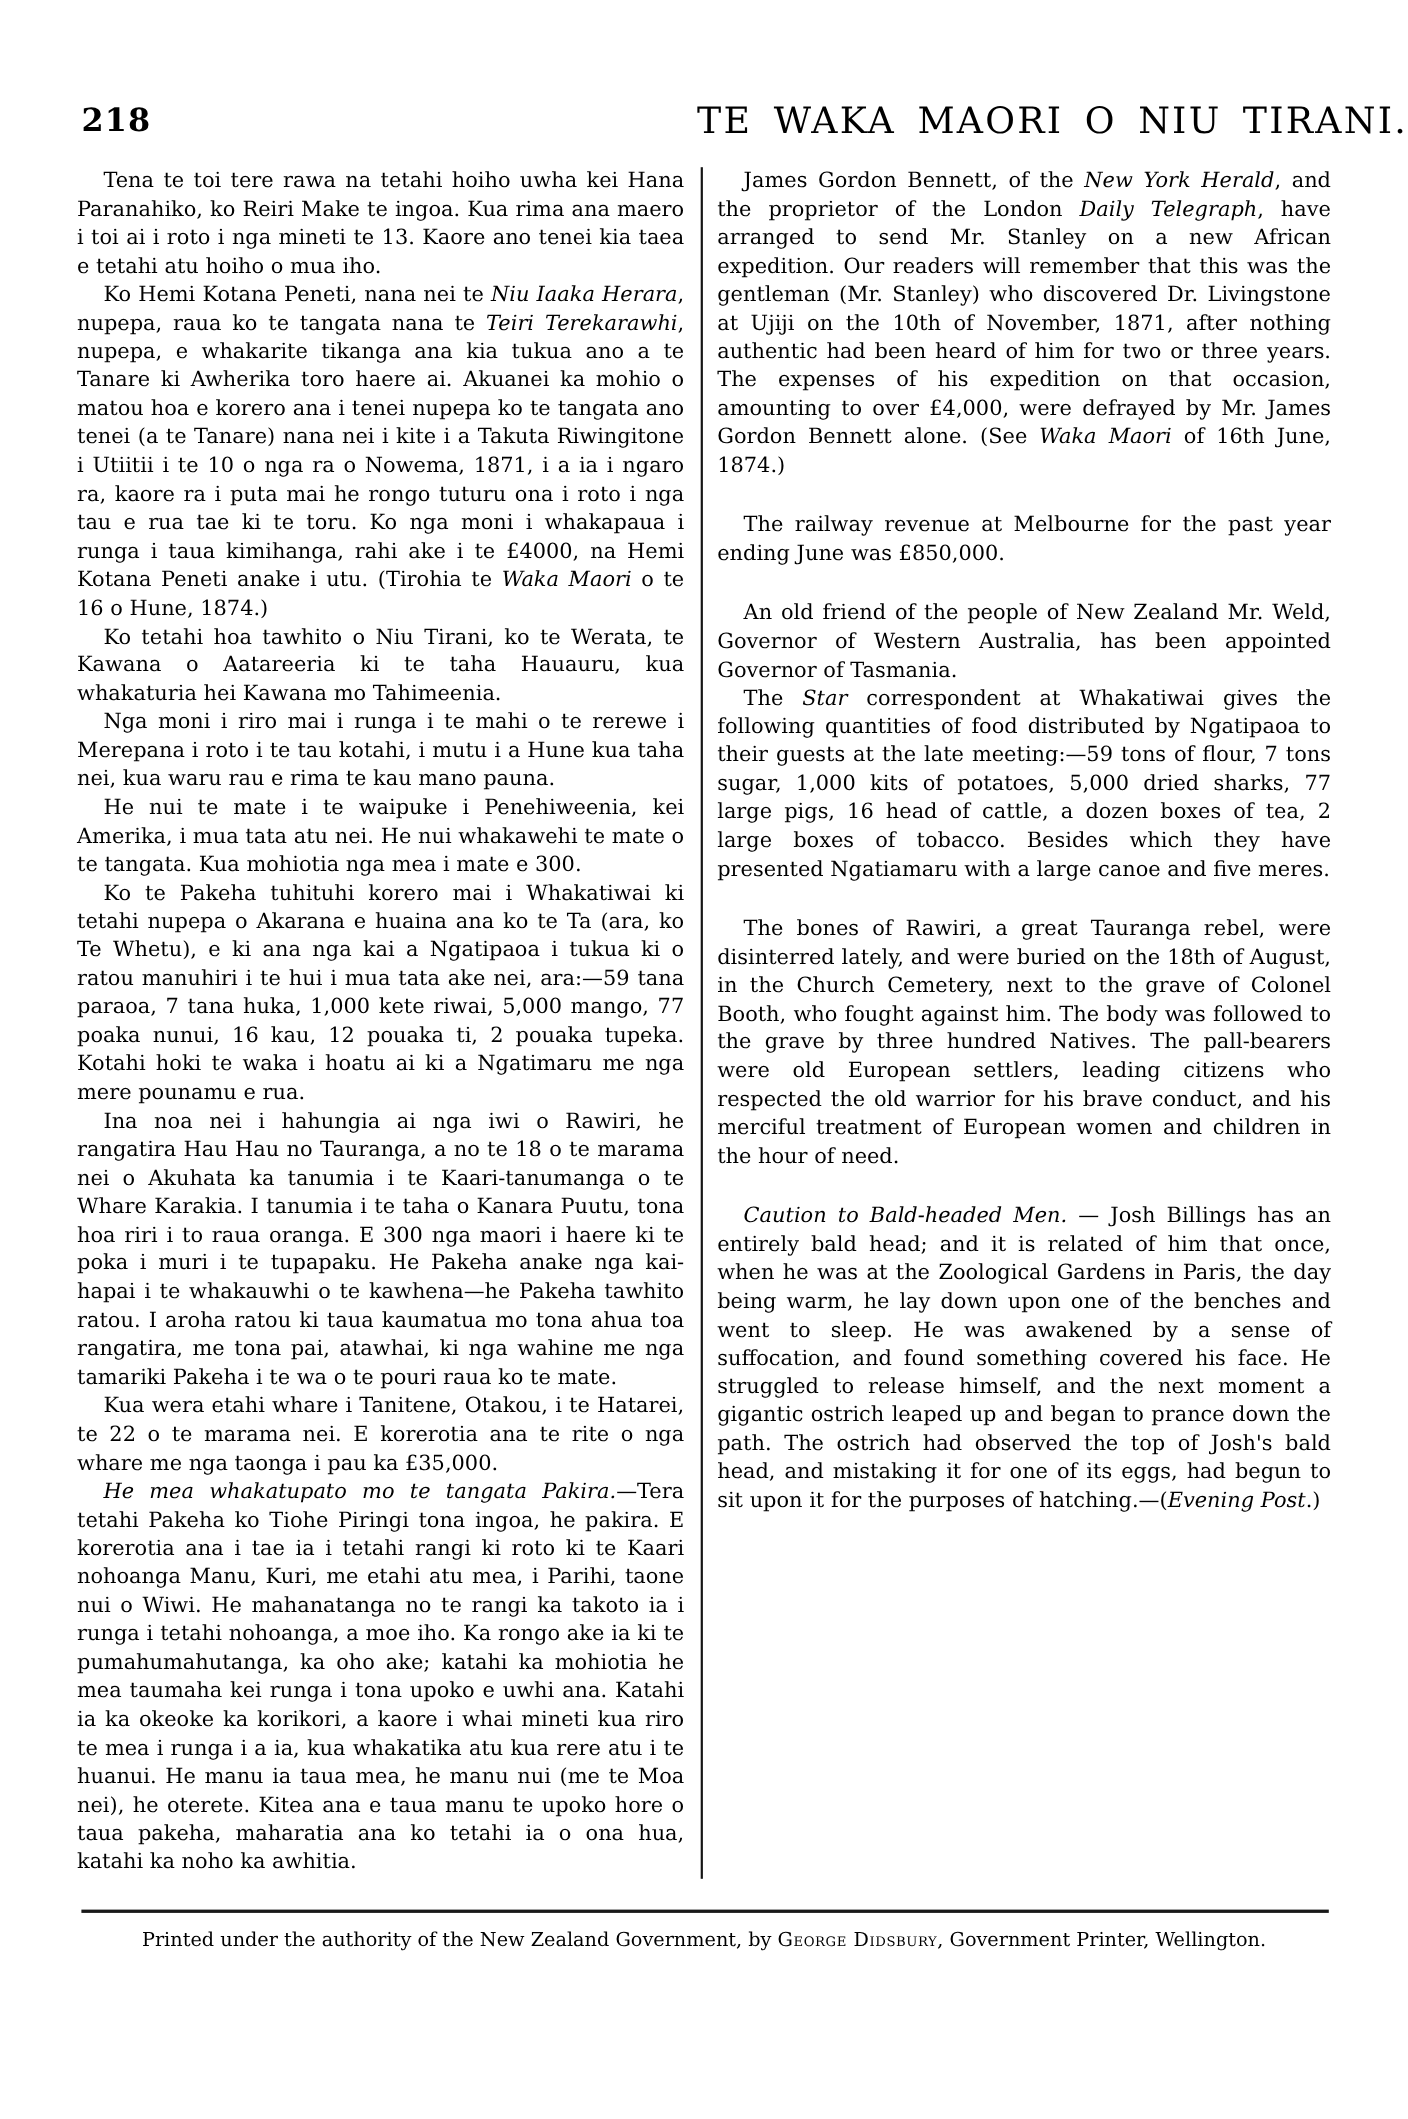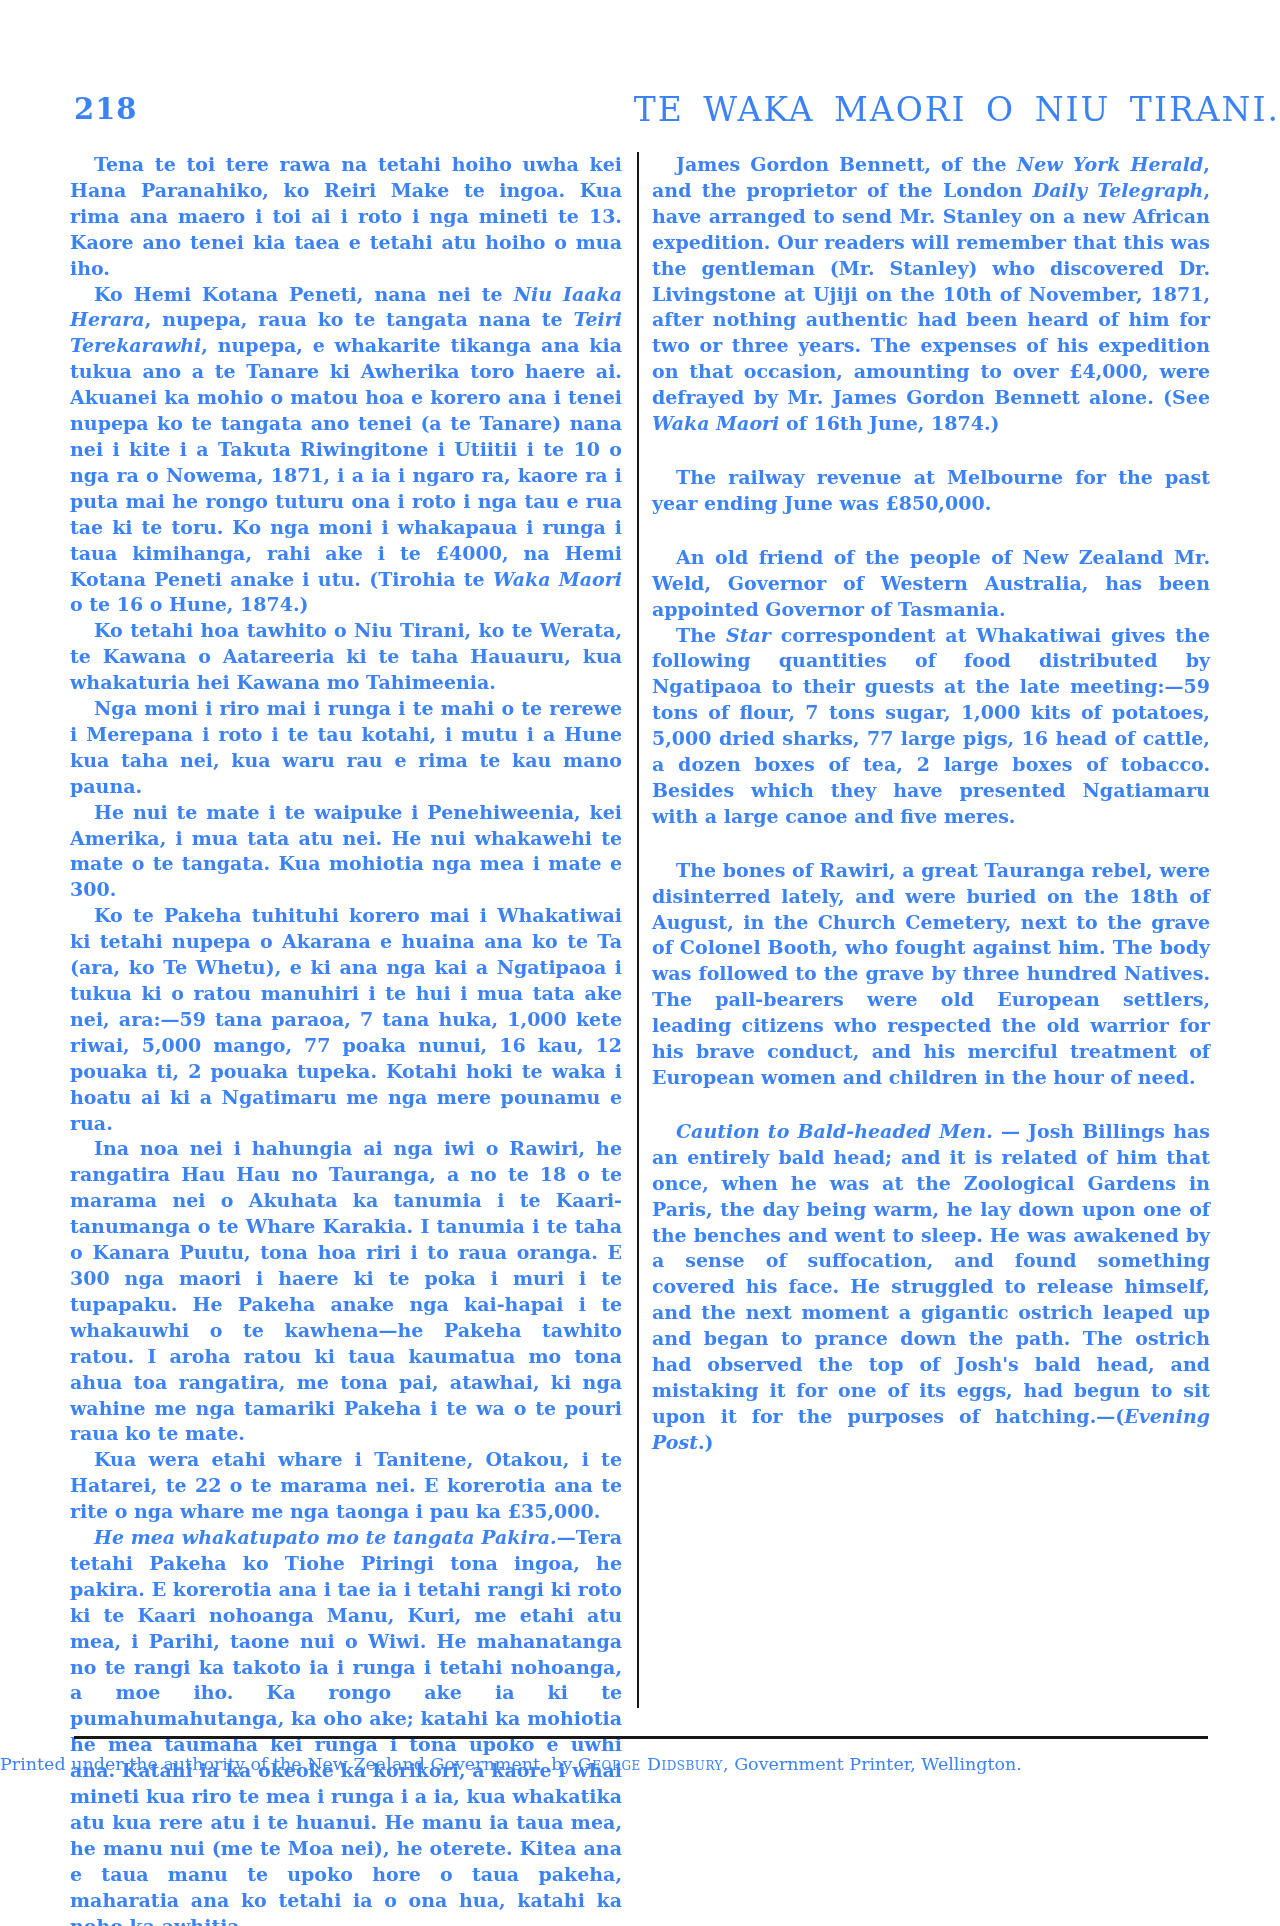--- a/index.html
+++ b/index.html
@@ -6,21 +6,21 @@
     margin: 0;
     padding: 0;
     background: #ffffff;
   }
   .page {
     position: relative;
     width: 1280px;
     height: 1926px;
     background: #ffffff;
     font-family: "DejaVu Serif", serif;
-    color: #3b82f6;
+    color: #000000;
     overflow: hidden;
   }
   .masthead {
     position: absolute;
     top: 90px;
     left: 0;
     right: 0;
     height: 50px;
   }
   .page-num {
@@ -57,37 +57,37 @@
     background: #151515;
     margin-left: 15px;
     margin-right: 13px;
   }
   .para {
     margin: 0;
     text-indent: 24px;
     font-size: 19px;
     line-height: 25.9px;
     text-align: justify;
-    font-weight: bold;
   }
   .it { font-style: italic; }
   .group + .group { margin-top: 28px; }
   .footer-rule {
     position: absolute;
     top: 1736px;
     left: 74px;
     width: 1134px;
     height: 3px;
     background: #181818;
   }
   .imprint {
     position: absolute;
     top: 1752px;
     left: 0;
     right: 0;
+    text-align: center;
     font-size: 17.5px;
     line-height: 24px;
   }
   .sc {
     font-variant: small-caps;
     letter-spacing: 0.5px;
   }
 </style>
 </head>
 <body>

